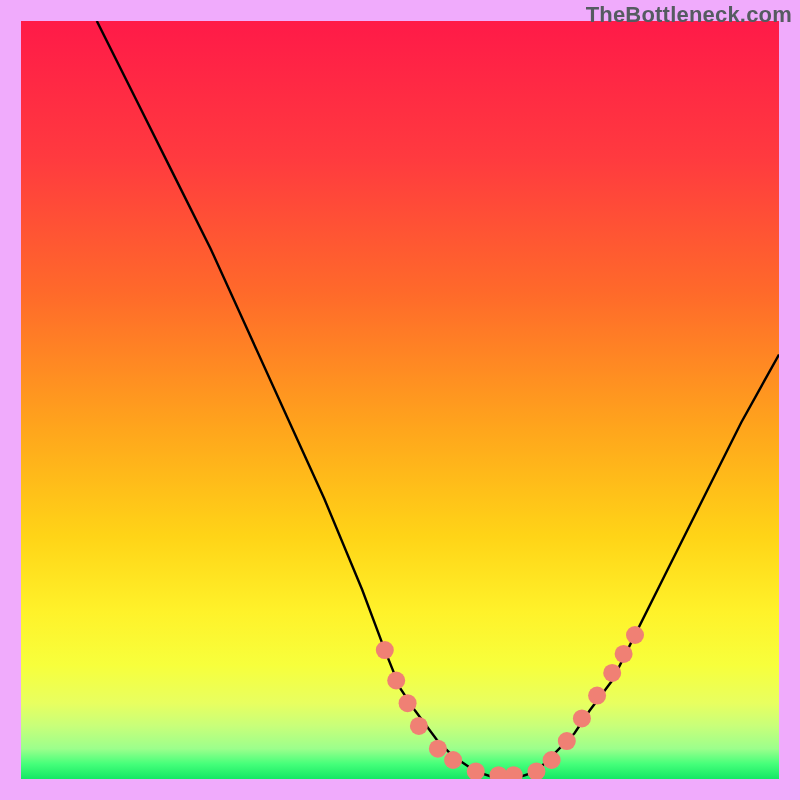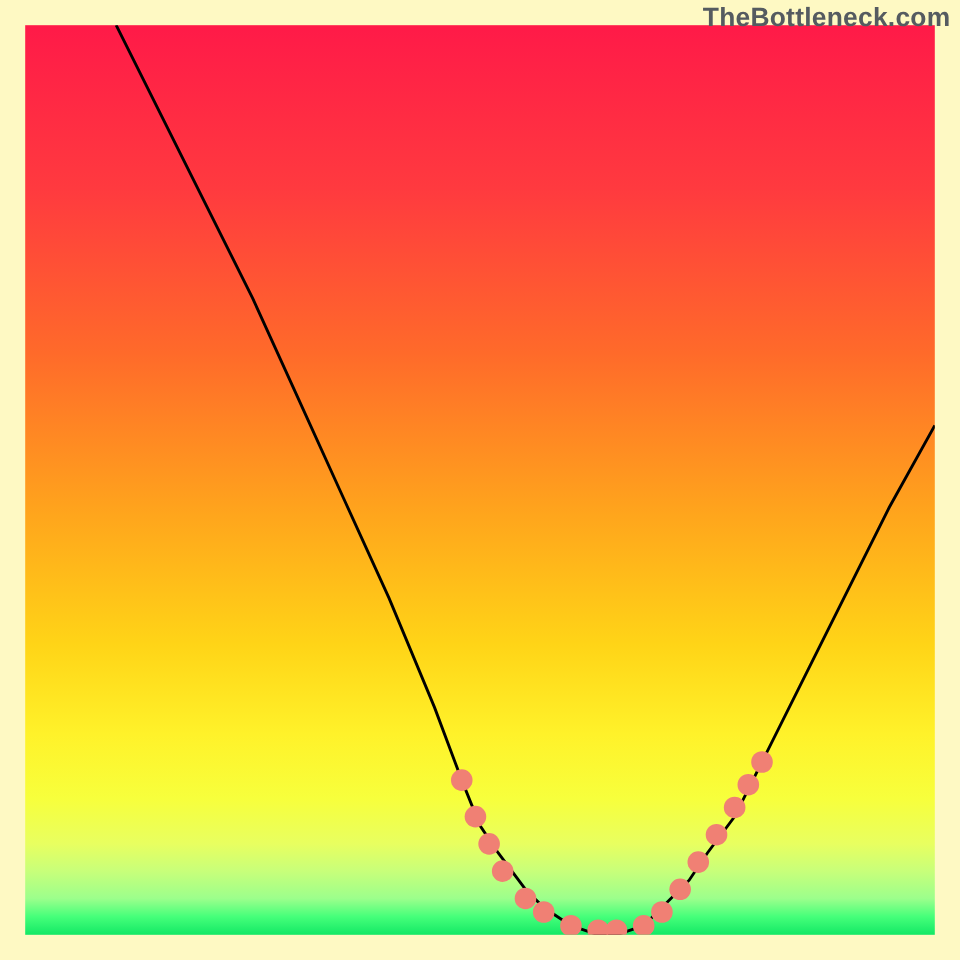--- a/index.html
+++ b/index.html
@@ -8,21 +8,21 @@
     width: 800px;
     height: 800px;
     background: #000;
     overflow: hidden;
     font-family: Arial, Helvetica, sans-serif;
   }
   .frame {
     position: relative;
     width: 800px;
     height: 800px;
-    background: #fef9c3;
+    background: #f0abfc;
   }
   .plot-area {
     position: absolute;
     left: 21px;
     top: 21px;
     width: 758px;
     height: 758px;
     
     background: linear-gradient(
       to bottom,

